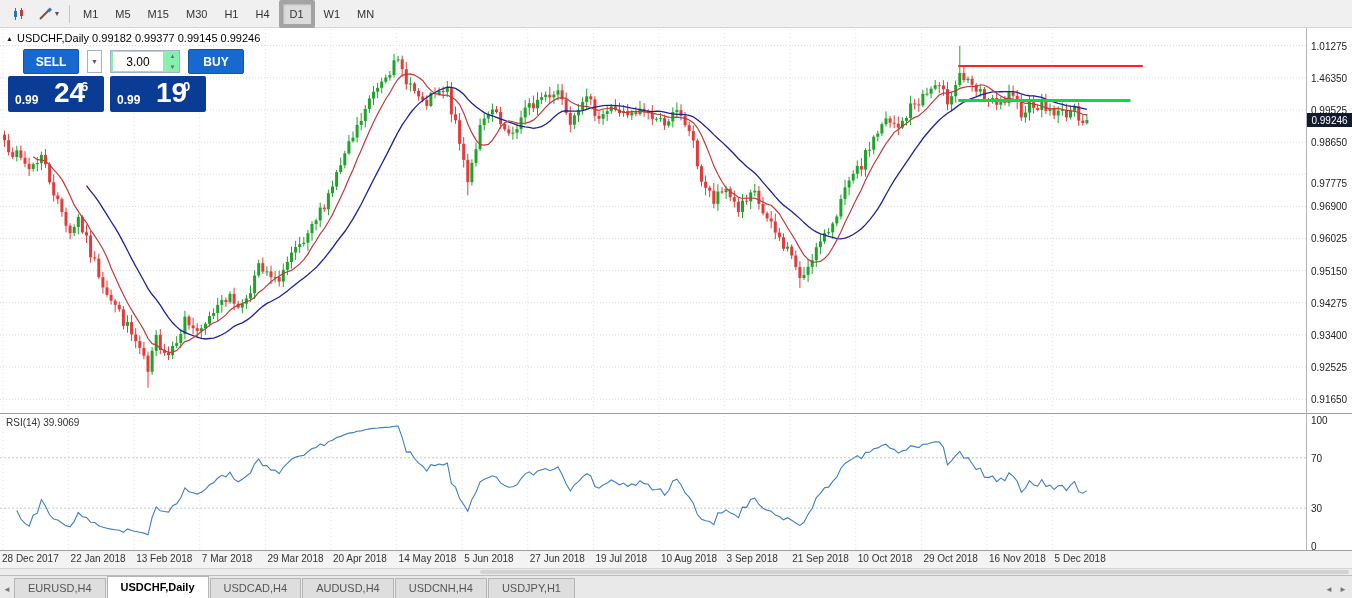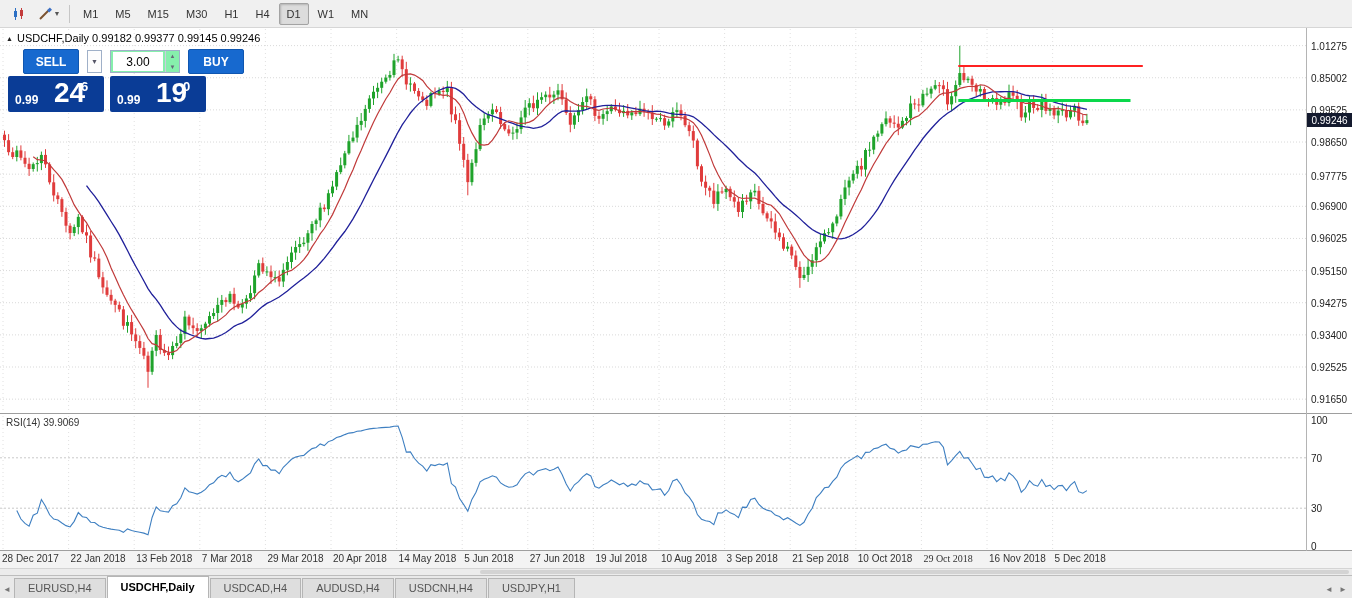--- a/index.html
+++ b/index.html
@@ -15,21 +15,21 @@
     position:absolute;left:0;top:0;width:1352px;height:28px;z-index:5;
     background:#f0f0f0;border-bottom:1px solid #d6d6d6;
     display:flex;align-items:center;padding-left:4px;box-sizing:border-box;
   }
   .tool-btn{height:22px;min-width:24px;display:flex;align-items:center;justify-content:center;
     color:#444;font-size:11px;border:1px solid transparent;border-radius:2px;gap:2px;padding:0 2px;}
   .tool-sep{width:1px;height:18px;background:#c6c6c6;margin:0 5px;}
   #tf-buttons{display:flex;align-items:center;gap:1px;}
   .tf-btn{height:20px;padding:0 7px;font-size:11px;color:#333;display:flex;align-items:center;
     border:1px solid transparent;border-radius:2px;cursor:default;}
-  .tf-btn.active{background:#dcdcdc;border:1px solid #a3a3a3;box-shadow:inset 1px 1px 2px rgba(0,0,0,.18);}
+  .tf-btn.active{background:#dcdcdc;border:4px solid #a3a3a3;box-shadow:inset 1px 1px 2px rgba(0,0,0,.18);}
 
   
   #chart-header{position:absolute;left:6px;top:32px;z-index:6;font-size:11px;color:#000;display:flex;align-items:center;gap:4px;}
   #chart-header .tri{font-size:7px;color:#222;}
 
   
   #trade-panel{position:absolute;left:8px;top:49px;z-index:6;}
   .tp-row1{display:flex;align-items:center;gap:8px;padding-left:15px;}
   .btn-trade{width:54px;height:23px;background:#1769cf;color:#fff;font-size:12px;font-weight:bold;
     border:1px solid #0f56b0;border-radius:2px;display:flex;align-items:center;justify-content:center;}
@@ -723,24 +723,24 @@
     <div class="price-box">
       <span class="pb-small">0.99</span>
       <span class="pb-big">19</span>
       <span class="pb-sup">0</span>
     </div>
   </div>
 </div>
 
 <div id="price-axis">
     <div class="pa-label" style="top: 12.6106px;">1.01275</div>
-    <div class="pa-label" style="top: 44.75px;">0.85002</div>
+    <div class="pa-label" style="top: 44.75px;">1.46350</div>
     <div class="pa-label" style="top: 76.8894px;">0.99525</div>
     <div class="pa-label" style="top: 109.029px;">0.98650</div>
-    <div class="pa-label" style="top: 143px;">0.97775</div>
+    <div class="pa-label" style="top: 150px;">0.97775</div>
     <div class="pa-label" style="top: 173.308px;">0.96900</div>
     <div class="pa-label" style="top: 205.447px;">0.96025</div>
     <div class="pa-label" style="top: 237.587px;">0.95150</div>
     <div class="pa-label" style="top: 269.726px;">0.94275</div>
     <div class="pa-label" style="top: 301.865px;">0.93400</div>
     <div class="pa-label" style="top: 334.005px;">0.92525</div>
     <div class="pa-label" style="top: 366.144px;">0.91650</div>
     <div class="pa-label" style="top: 387px;">100</div>
     <div class="pa-label" style="top: 424.8px;">70</div>
     <div class="pa-label" style="top: 475.2px;">30</div>
@@ -758,21 +758,21 @@
     <div class="ta-label" style="left: 267.4px;">29 Mar 2018</div>
     <div class="ta-label" style="left: 333px;">20 Apr 2018</div>
     <div class="ta-label" style="left: 398.6px;">14 May 2018</div>
     <div class="ta-label" style="left: 464.2px;">5 Jun 2018</div>
     <div class="ta-label" style="left: 529.8px;">27 Jun 2018</div>
     <div class="ta-label" style="left: 595.4px;">19 Jul 2018</div>
     <div class="ta-label" style="left: 661px;">10 Aug 2018</div>
     <div class="ta-label" style="left: 726.6px;">3 Sep 2018</div>
     <div class="ta-label" style="left: 792.2px;">21 Sep 2018</div>
     <div class="ta-label" style="left: 857.8px;">10 Oct 2018</div>
-    <div class="ta-label" style="left: 923.4px; font-family: Liberation Serif, serif;">29 Oct 2018</div>
+    <div class="ta-label" style="left: 923.4px;">29 Oct 2018</div>
     <div class="ta-label" style="left: 989px;">16 Nov 2018</div>
     <div class="ta-label" style="left: 1054.6px;">5 Dec 2018</div>
   </div>
 
 <div id="hscroll">
   <div class="thumb"></div>
 </div>
 
 <div id="tabbar">
   <div class="tab-arrow">◄</div>

